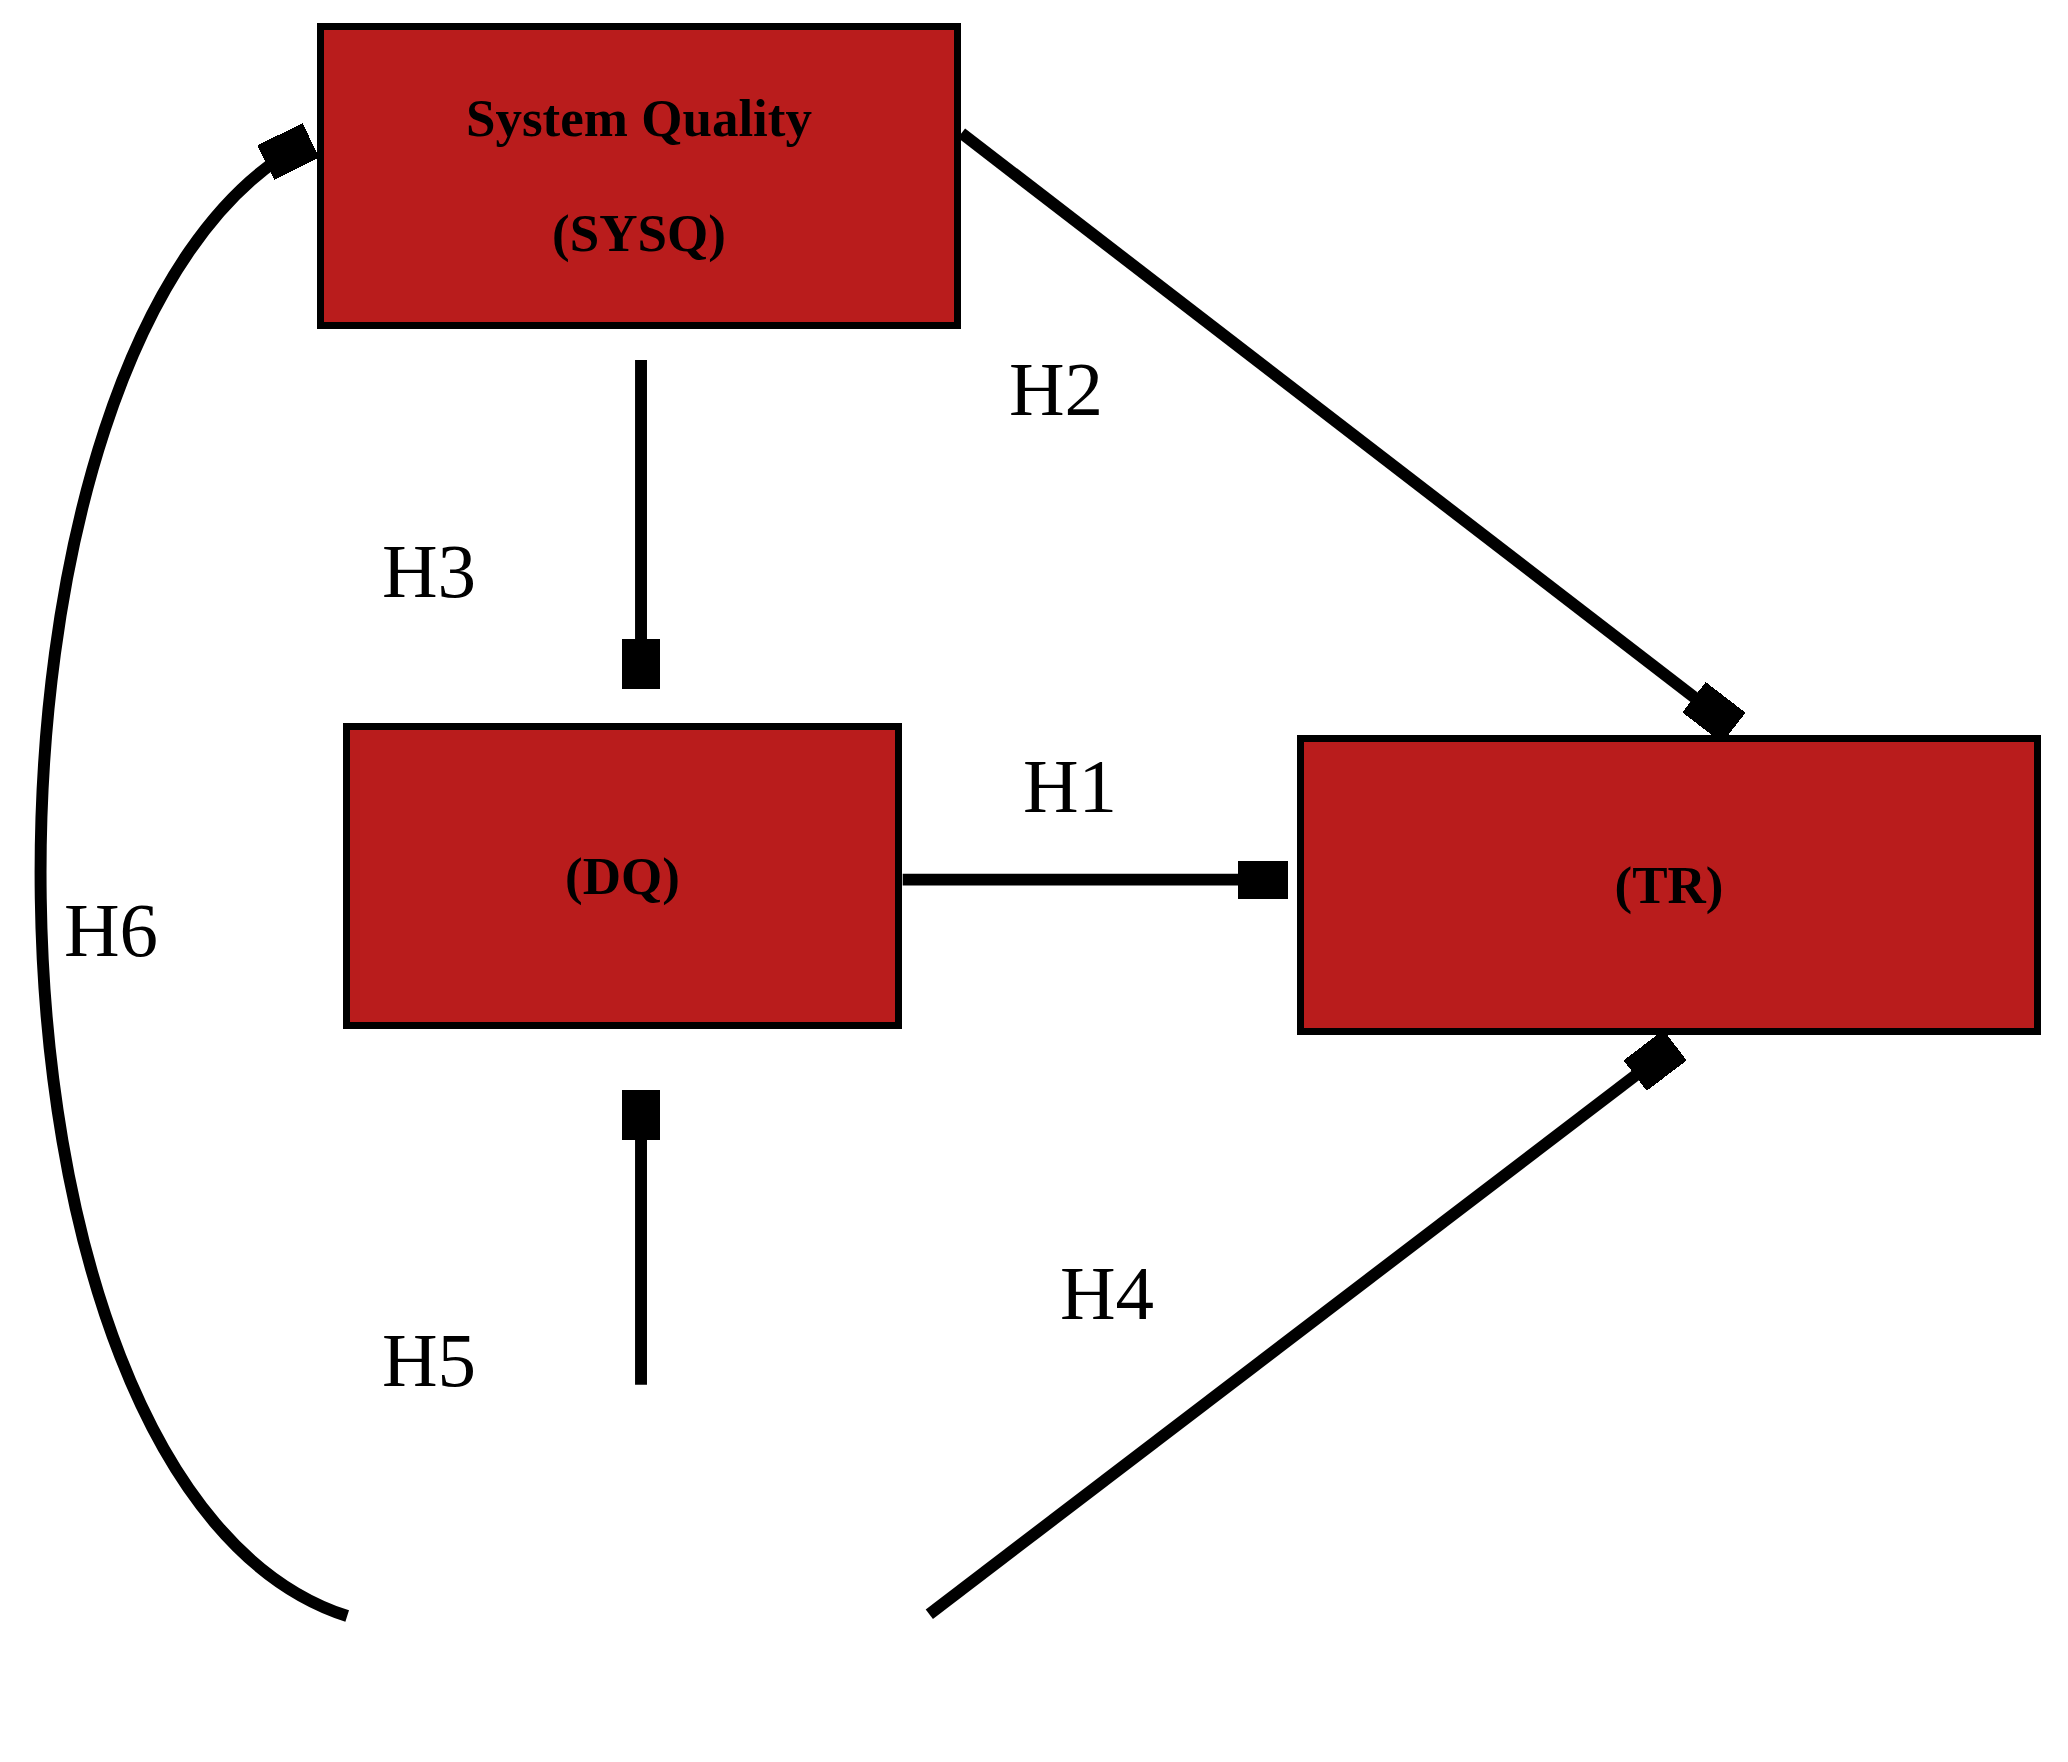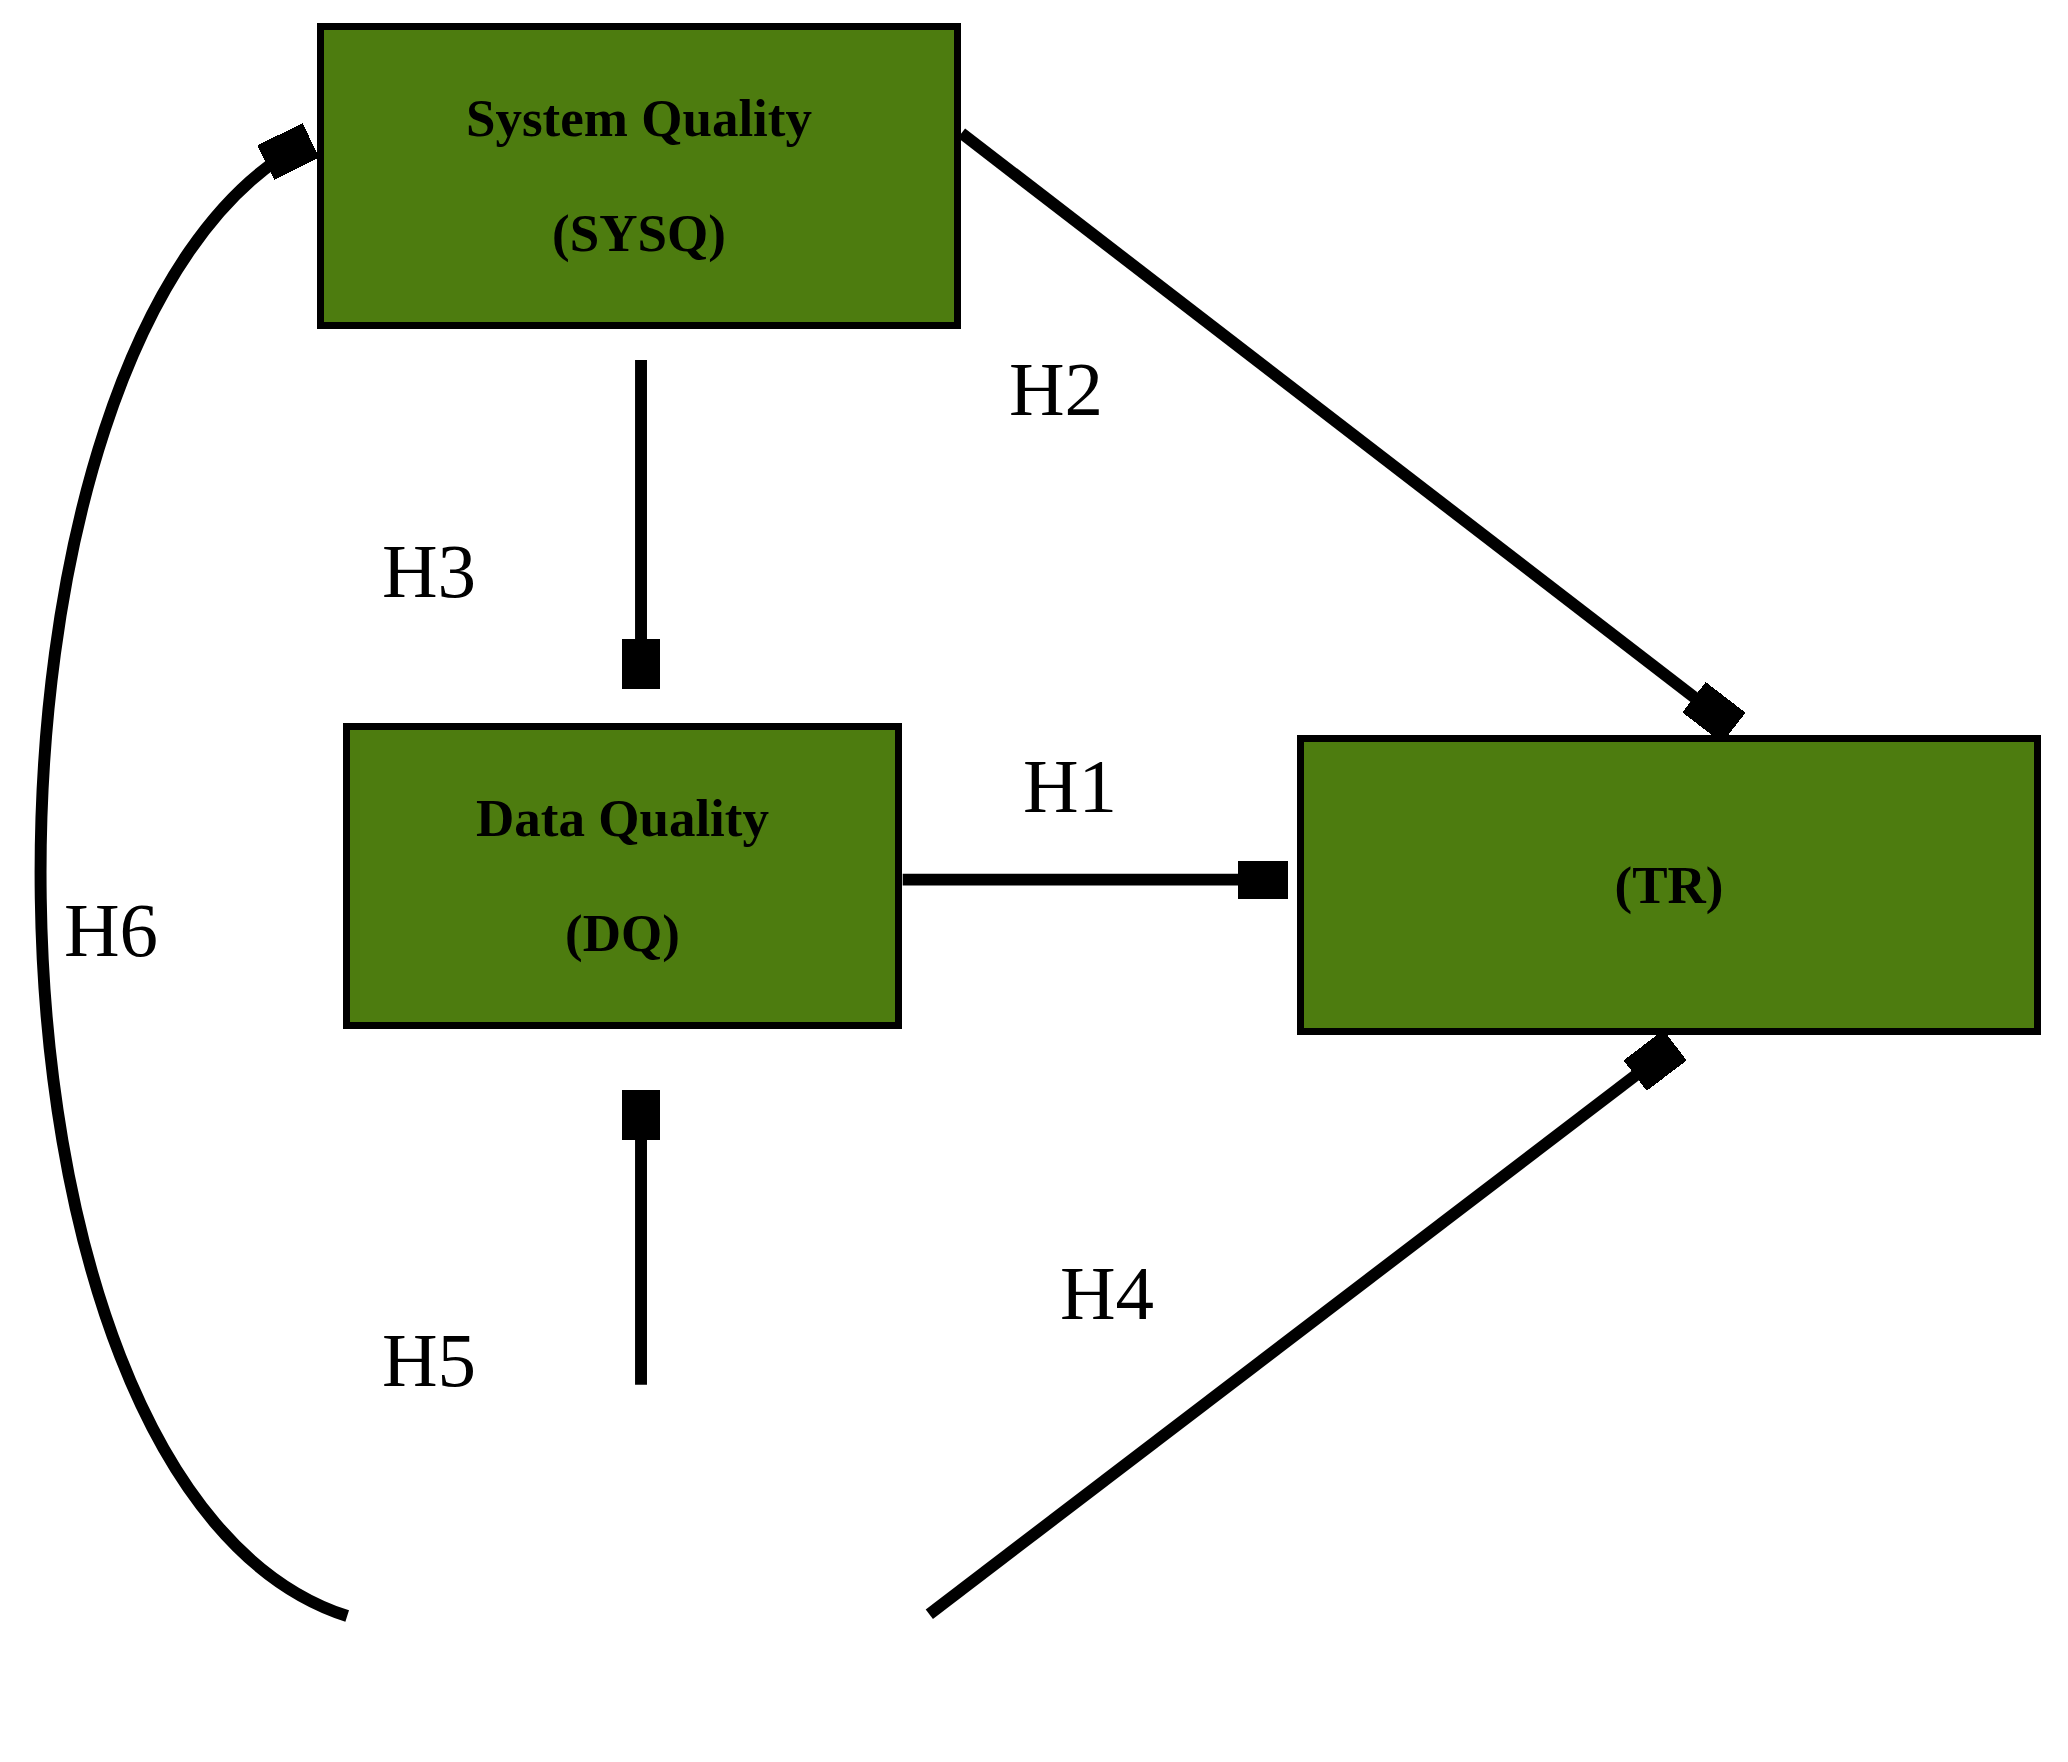--- a/index.html
+++ b/index.html
@@ -25,21 +25,21 @@
   }
   .edges-svg path, .edges-svg line {
     stroke: #000000;
     stroke-width: 13;
     fill: none;
   }
   .node {
     position: absolute;
     box-sizing: border-box;
     border: 7.3px solid #000000;
-    background: #4d7c0f;
+    background: #b91c1c;
     display: flex;
     flex-direction: column;
     justify-content: space-evenly;
     align-items: center;
     text-align: center;
   }
   .node .node-title,
   .node .node-abbrev {
     font-weight: bold;
     font-size: 53px;
@@ -86,21 +86,20 @@
     <line x1="698" y1="1508" x2="698" y2="1190" marker-end="url(#arrowhead)"></line>
     <path d="M 378 1760 C -60 1620, -60 350, 336 154" marker-end="url(#arrowhead)"></path>
   </svg>
 
   <div class="node node-sysq">
     <div class="node-title">System Quality</div>
     <div class="node-abbrev">(SYSQ)</div>
   </div>
 
   <div class="node node-dq">
-    <div class="node-title">Data Quality</div>
     <div class="node-abbrev">(DQ)</div>
   </div>
 
 
   <div class="node node-tr">
     <div class="node-abbrev">(TR)</div>
   </div>
 
   <div class="edge-label label-h1">H1</div>
   <div class="edge-label label-h2">H2</div>

